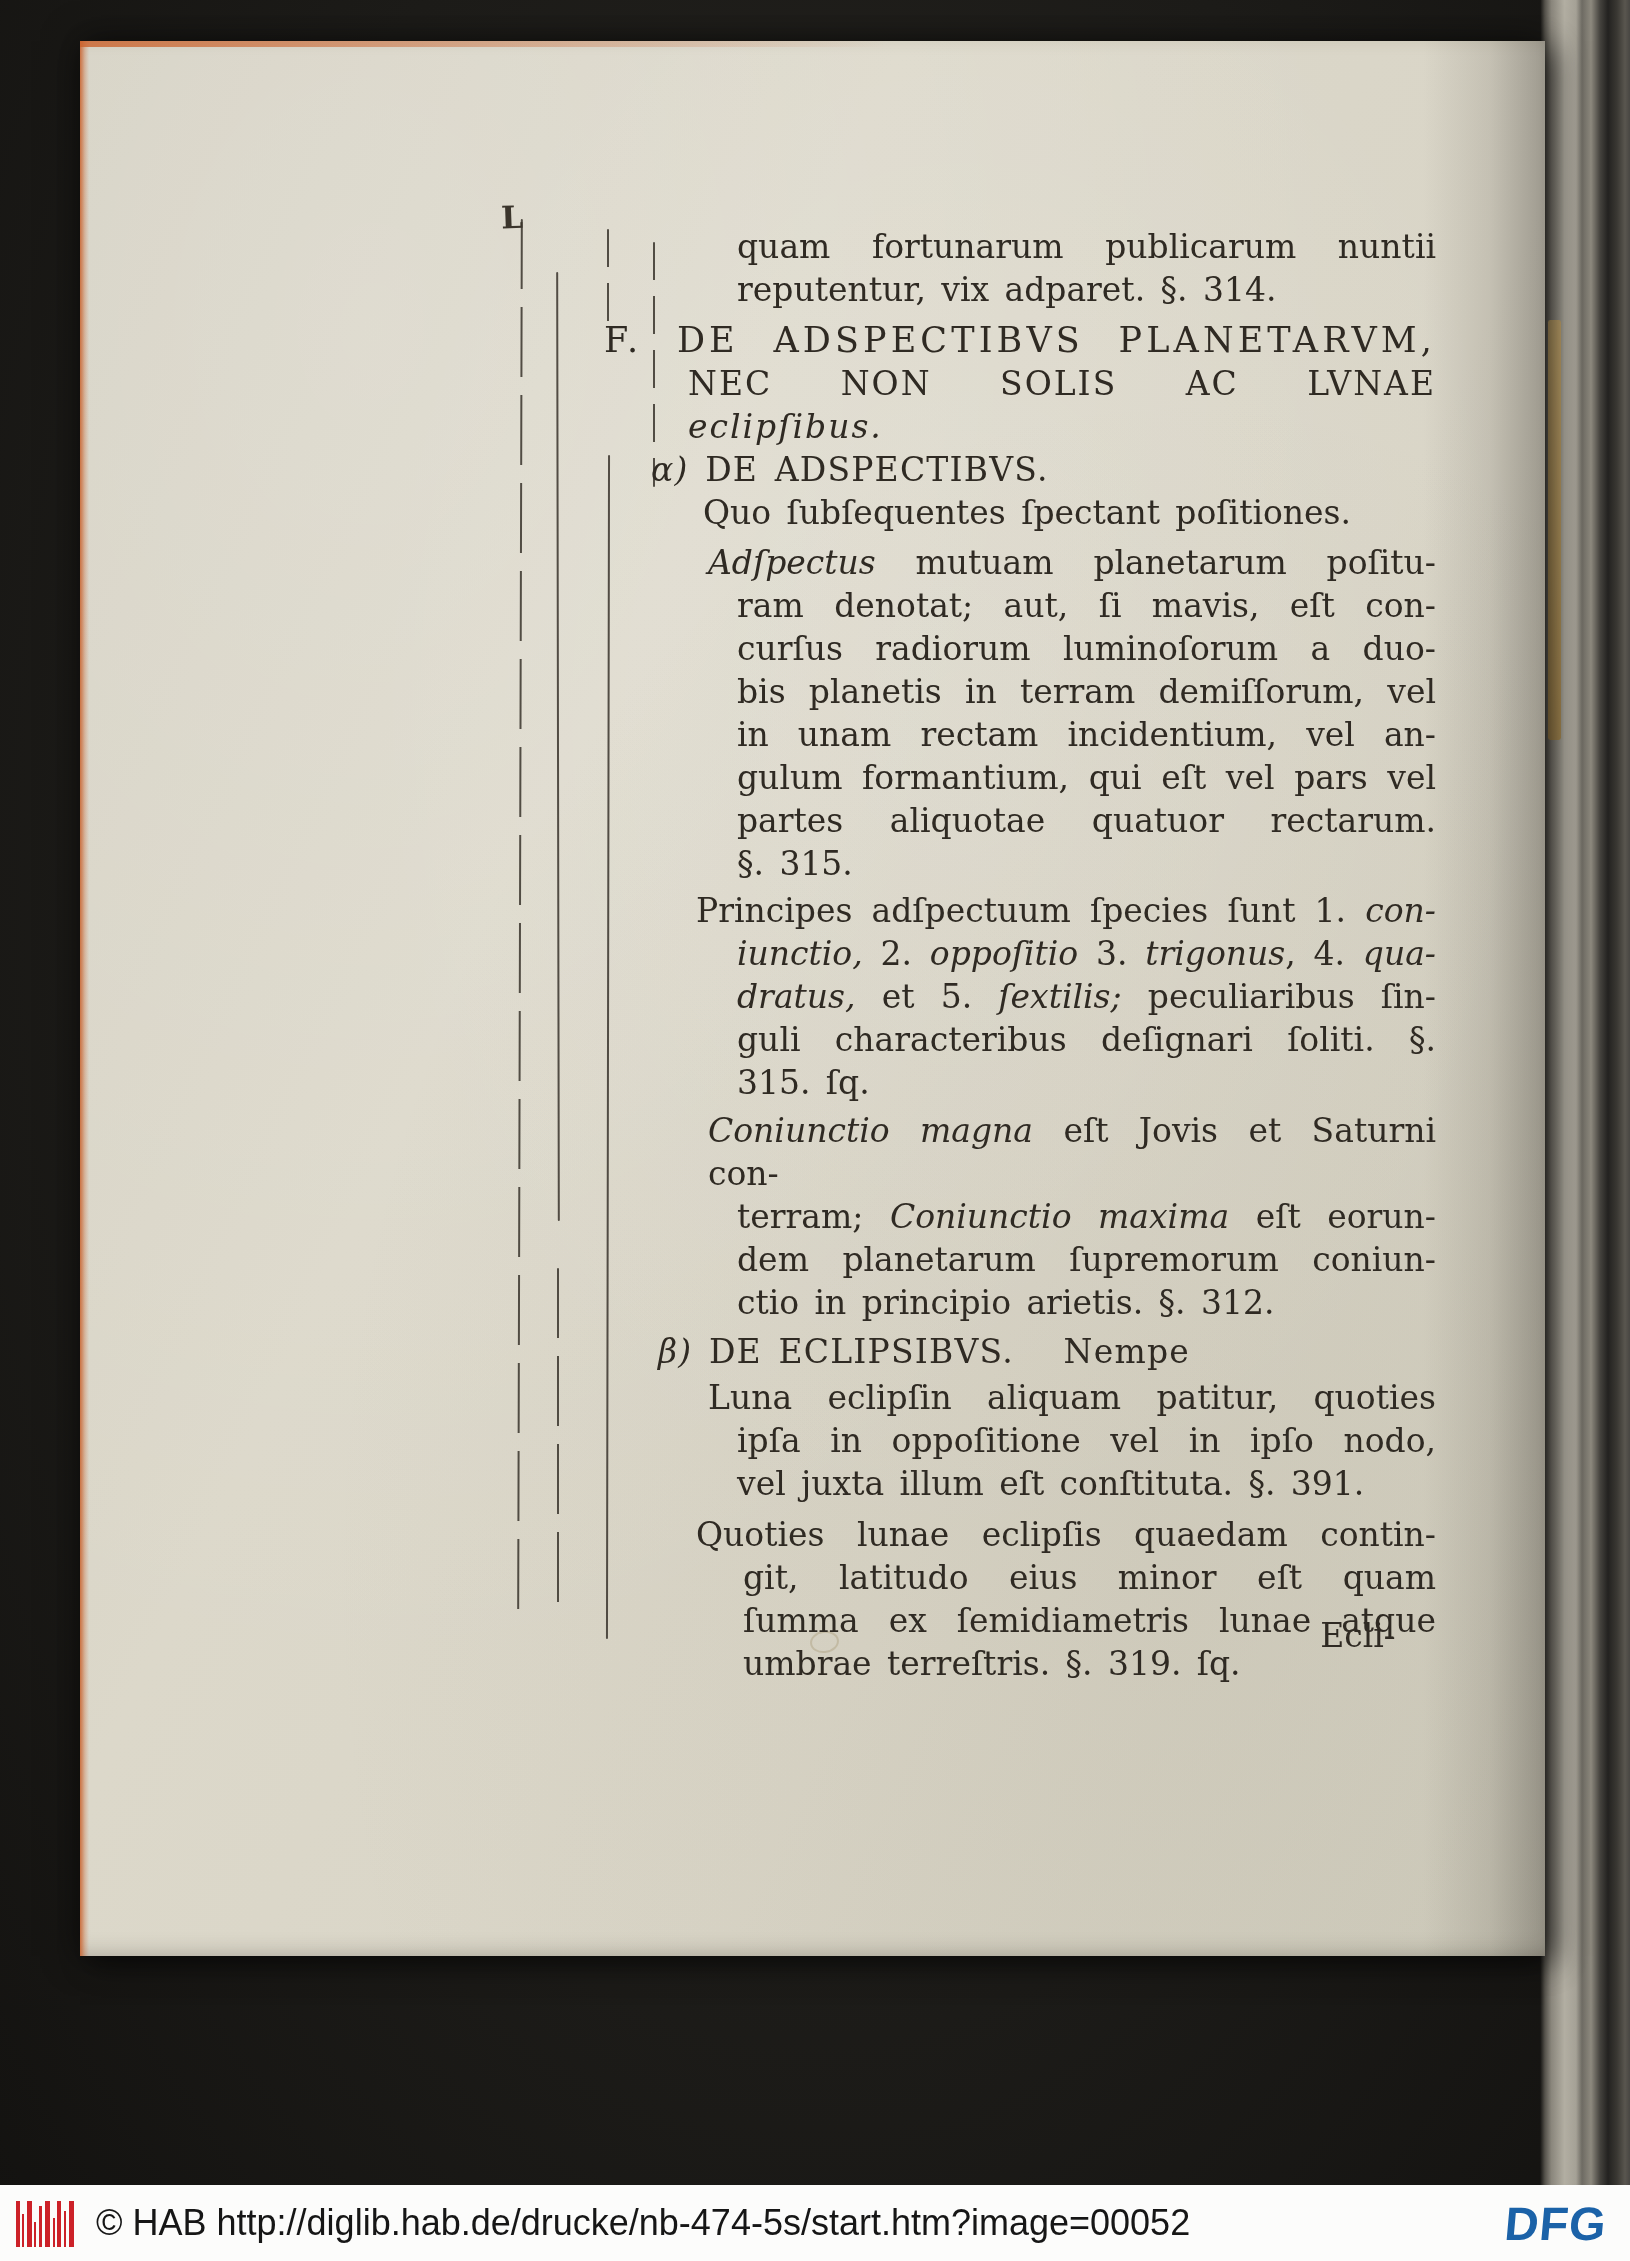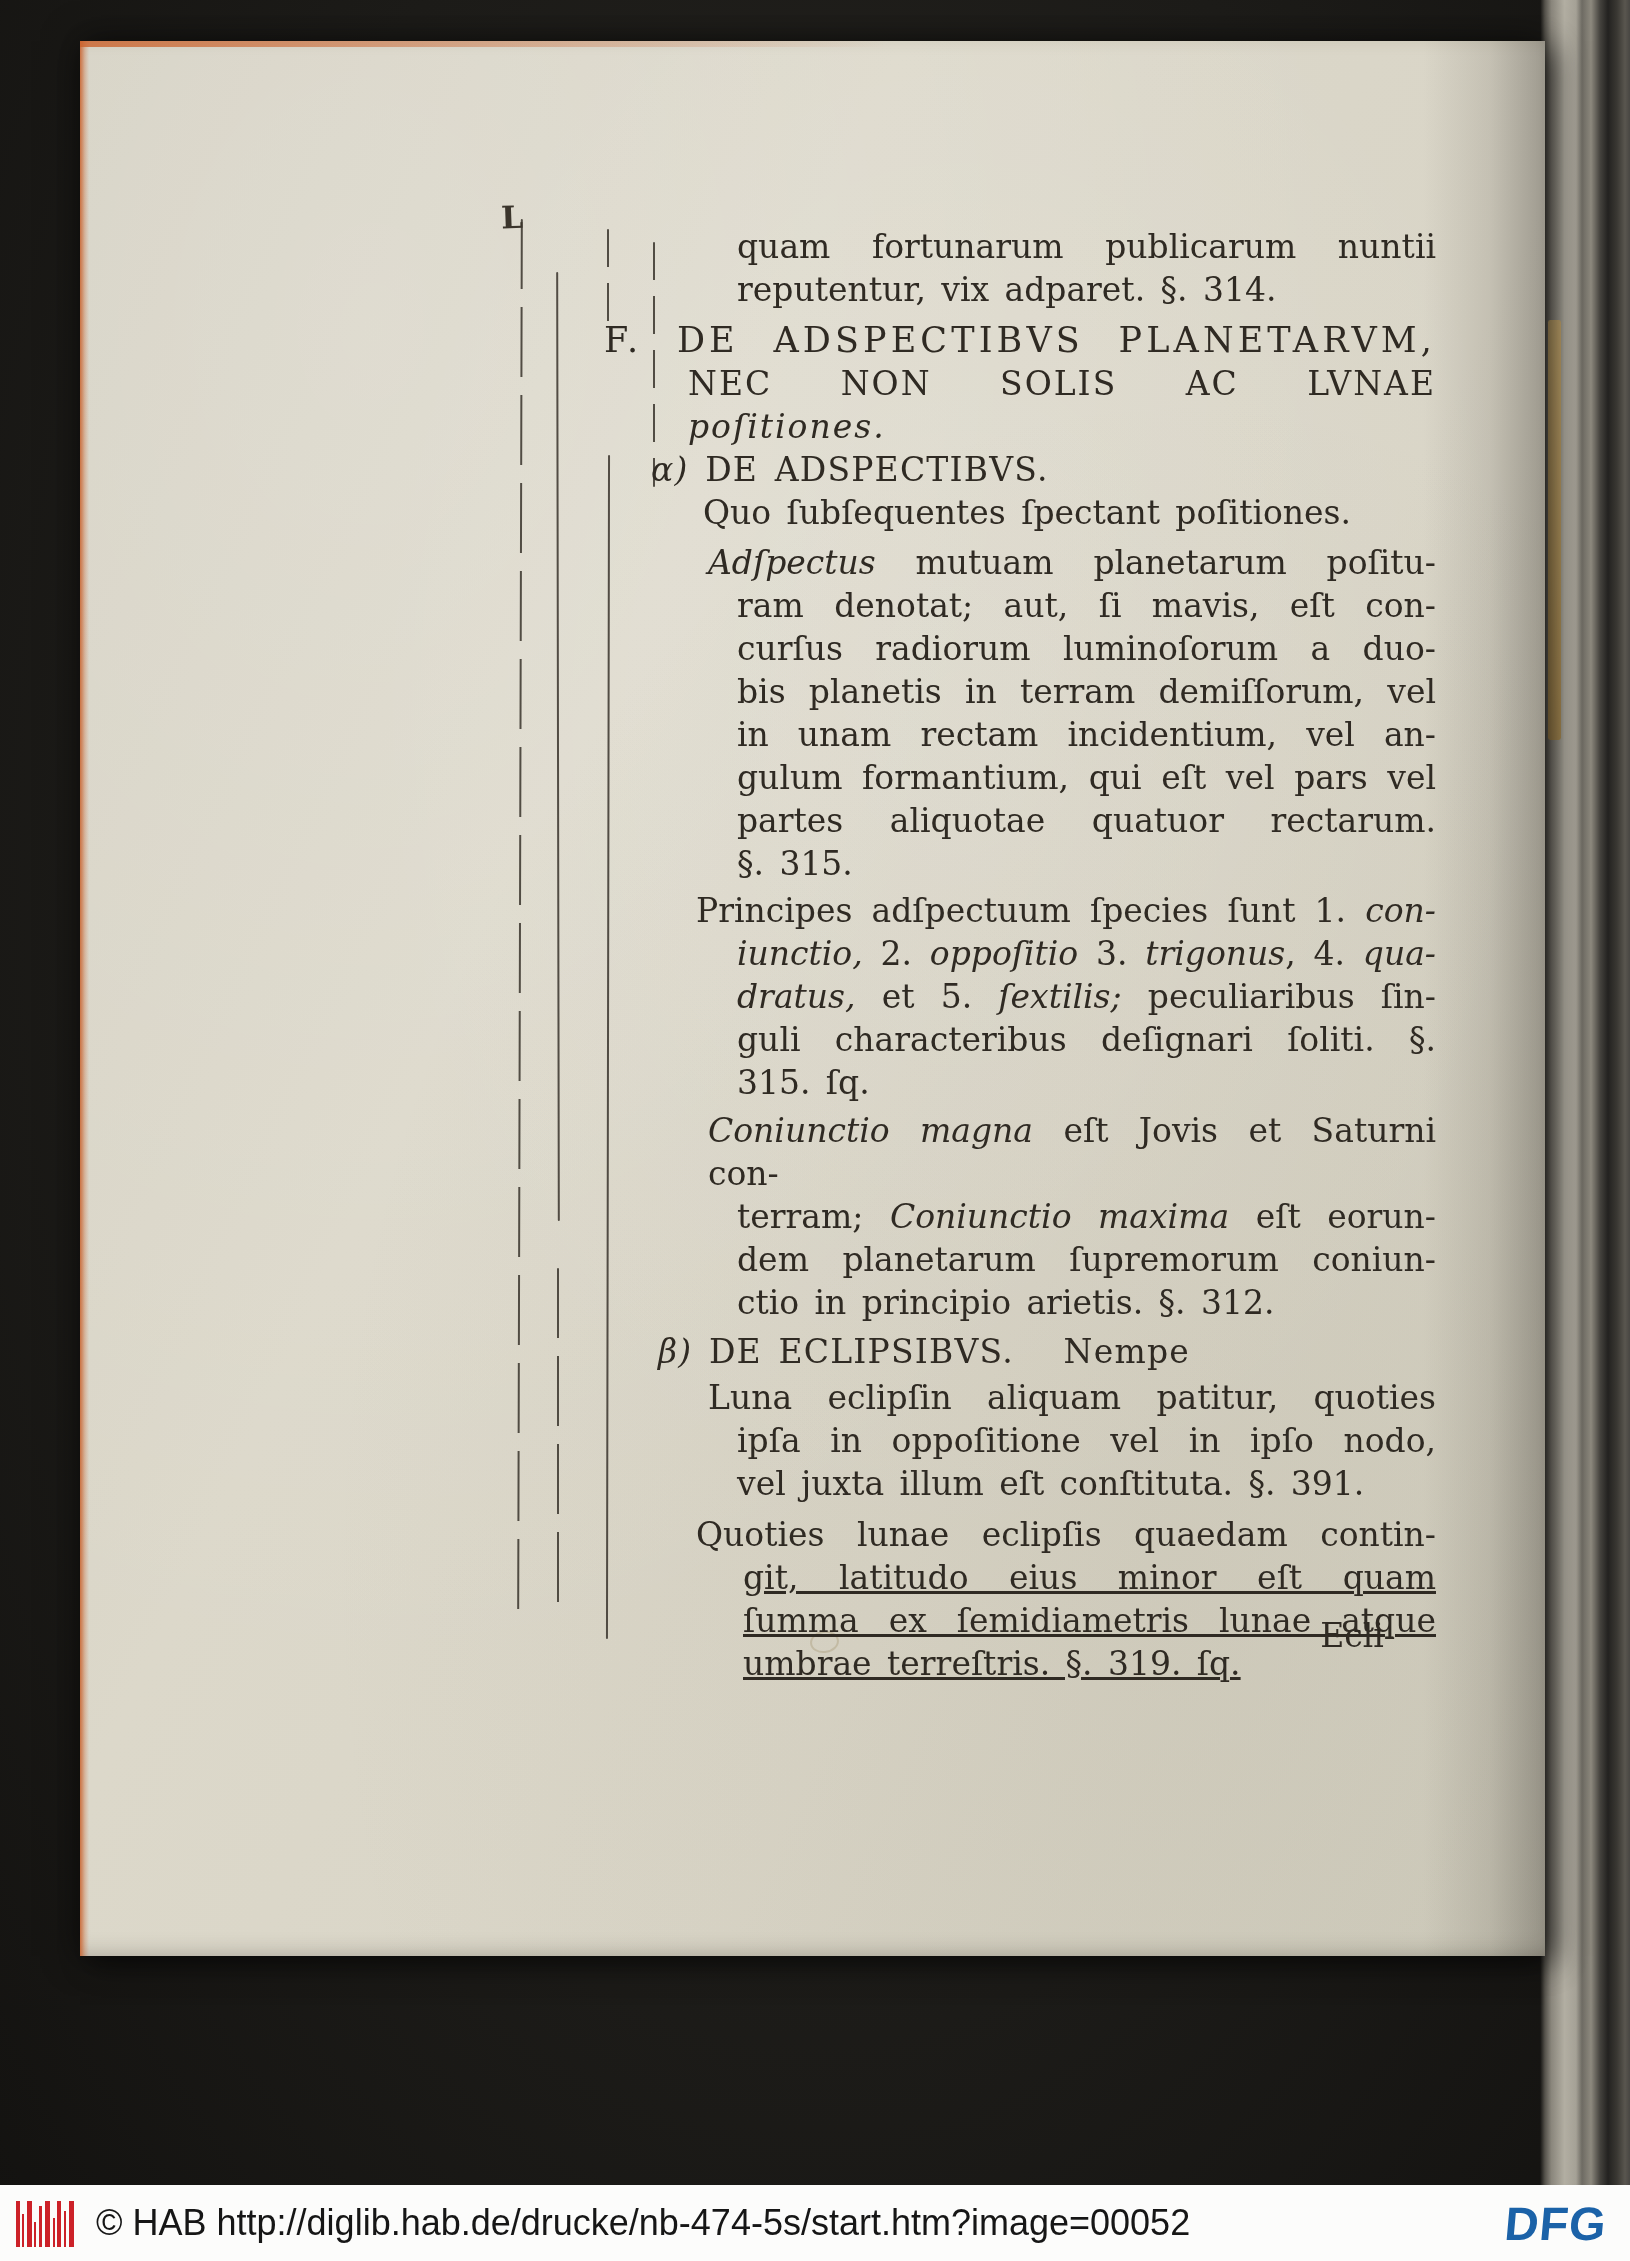--- a/index.html
+++ b/index.html
@@ -43,21 +43,21 @@
   
   .text-column{position:absolute;left:524px;top:184px;width:832px;color:var(--ink,#2f2a23);}
   .tl{line-height:43px;font-size:33px;word-spacing:4.9px;}
   .tl .it{font-style:italic;}
   .j{text-align:justify;text-align-last:justify;text-justify:inter-word;}
   .h1{font-size:35px;letter-spacing:4.1px;}
   .h2{font-size:33px;letter-spacing:2px;}
   .h3{font-size:33px;letter-spacing:1.2px;}
   .ind0{padding-left:0;} .indA{padding-left:47px;} .indB{padding-left:54px;}
   .indC{padding-left:84px;} .indD{padding-left:92px;} .indE{padding-left:99px;}
-  .indF{padding-left:104px;} .indG{padding-left:133px;} .indH{padding-left:139px;text-decoration:underline;}
+  .indF{padding-left:104px;} .indG{padding-left:133px;} .indH{padding-left:139px;}
   .catchword{position:absolute;left:524px;top:1575px;width:832px;text-align:right;
     padding-right:41px;box-sizing:border-box;font-size:33px;color:var(--ink,#2f2a23);}
   
   .footer{position:absolute;left:0;bottom:0;width:1631px;height:76px;background:#fcfcfb;
     display:flex;align-items:center;gap:14.7px;padding:0 16.3px;box-sizing:border-box;
     font-family:"Liberation Sans","DejaVu Sans",sans-serif;}
   .barcode{width:65px;height:47px;display:flex;align-items:flex-end;gap:2.4px;}
   .barcode i{display:block;background:var(--barcode-red,#cc2128);}
   .copyright{flex:1;font-size:36px;color:#161616;white-space:nowrap;}
   .dfg{font-weight:800;font-size:47px;color:var(--dfg-blue,#1b62a8);letter-spacing:0.8px;
@@ -81,21 +81,21 @@
     <div class="rule r3"></div>
     <div class="rule dash2 r4"></div>
 
     <div class="sig-L">L</div>
     <div class="stain"></div>
 
     <div class="text-column">
         <div class="tl indG j"><span>quam fortunarum publicarum nuntii</span></div>
         <div class="tl indG"><span>reputentur, vix adparet. §. 314.</span></div>
         <div class="tl ind0 h1 j" style="margin-top: 8.2px;"><span>F. DE ADSPECTIBVS PLANETARVM,</span></div>
-        <div class="tl indC h2 j"><span>NEC NON SOLIS AC LVNAE </span><span class="it">poſitiones.</span></div>
+        <div class="tl indC h2 j"><span>NEC NON SOLIS AC LVNAE </span><span class="it">eclipſibus.</span></div>
         <div class="tl indA h3"><span class="it">α)</span><span> DE ADSPECTIBVS.</span></div>
         <div class="tl indE"><span>Quo ſubſequentes ſpectant poſitiones.</span></div>
         <div class="tl indF j" style="margin-top: 6.5px;"><span class="it">Adſpectus</span><span> mutuam planetarum poſitu-</span></div>
         <div class="tl indG j"><span>ram denotat; aut, ſi mavis, eſt con-</span></div>
         <div class="tl indG j"><span>curſus radiorum luminoſorum a duo-</span></div>
         <div class="tl indG j"><span>bis planetis in terram demiſſorum, vel</span></div>
         <div class="tl indG j"><span>in unam rectam incidentium, vel an-</span></div>
         <div class="tl indG j"><span>gulum formantium, qui eſt vel pars vel</span></div>
         <div class="tl indG j"><span>partes aliquotae quatuor rectarum.</span></div>
         <div class="tl indG"><span>§. 315.</span></div>

